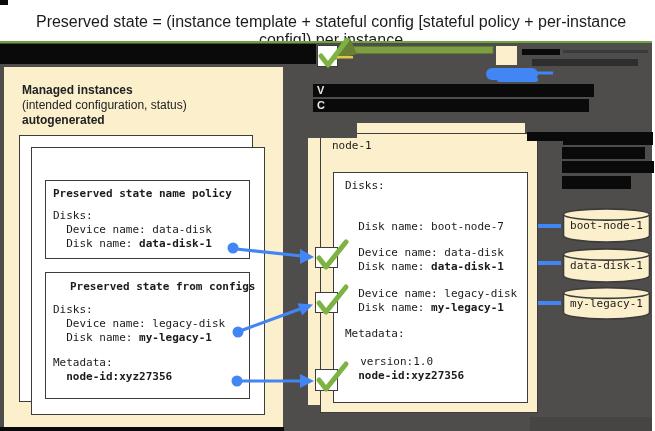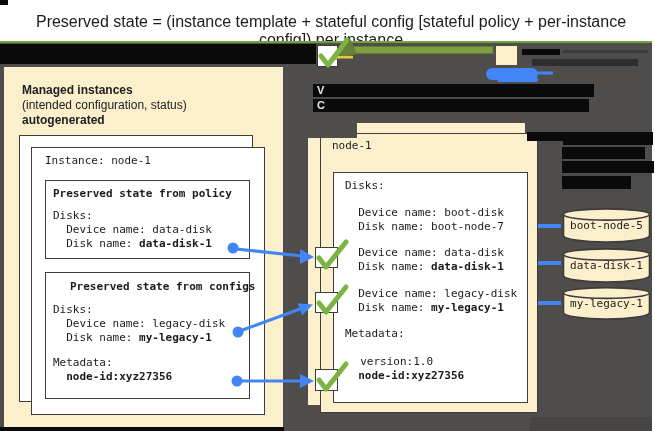--- a/index.html
+++ b/index.html
@@ -34,24 +34,23 @@
 
   <div class="abs cream" style="left:4px;top:67px;width:279px;height:360px;z-index:10;"></div>
 
   <div class="abs sans12" style="left:22px;top:98px;z-index:13;">(intended configuration, status)</div>
   <div class="abs sans12" style="left:22px;top:83px;font-weight:bold;z-index:13;">Managed instances</div>
   <div class="abs sans12" style="left:22px;top:113px;font-weight:bold;z-index:13;">autogenerated</div>
 
   <div class="abs whitebox" style="left:19px;top:135px;width:234px;height:267px;z-index:11;"></div>
   <div class="abs whitebox" style="left:31px;top:147px;width:234px;height:268px;z-index:12;"></div>
 
-  <div class="abs mono" style="left:45px;top:154px;z-index:13;">Instance: node-1</div>
 
   <div class="abs innerbox" style="left:45px;top:180px;width:205px;height:79px;z-index:13;"></div>
-  <div class="abs mono b" style="left:53px;top:187px;z-index:14;">Preserved state from policy</div>
+  <div class="abs mono b" style="left:53px;top:187px;z-index:14;">Preserved state name policy</div>
   <div class="abs mono" style="left:53px;top:209px;z-index:14;">Disks:</div>
   <div class="abs mono" style="left:53px;top:223px;z-index:14;">  Device name: data-disk</div>
   <div class="abs mono" style="left:53px;top:237px;z-index:14;"><span>  Disk name: </span><b>data-disk-1</b></div>
 
   <div class="abs innerbox" style="left:45px;top:272px;width:205px;height:127px;z-index:13;"></div>
   <div class="abs mono b" style="left:70px;top:280px;z-index:14;">Preserved state from configs</div>
   <div class="abs mono" style="left:53px;top:303px;z-index:14;">Disks:</div>
   <div class="abs mono" style="left:53px;top:317px;z-index:14;">  Device name: legacy-disk</div>
   <div class="abs mono" style="left:53px;top:331px;z-index:14;"><span>  Disk name: </span><b>my-legacy-1</b></div>
   <div class="abs mono" style="left:53px;top:356px;z-index:14;">Metadata:</div>
@@ -60,42 +59,41 @@
   <div class="abs cream" style="left:308px;top:123px;width:217px;height:282px;z-index:10;"></div>
   <div class="abs cream" style="left:320px;top:133px;width:218px;height:280px;border:1.5px solid #3C3C3C;box-sizing:border-box;z-index:11;"></div>
 
   <div class="abs darkbg" style="left:283px;top:112px;width:74px;height:26px;z-index:14;"></div>
 
   <div class="abs mono" style="left:332px;top:139px;z-index:15;">node-1</div>
 
   <div class="abs innerbox" style="left:333px;top:172px;width:195px;height:231px;z-index:12;"></div>
 
   <div class="abs mono" style="left:345px;top:179px;z-index:15;">Disks:</div>
-  <div class="abs mono" style="left:345px;top:206px;z-index:15;">  Device name: boot-disk</div>
   <div class="abs mono" style="left:345px;top:220px;z-index:15;">  Disk name: boot-node-7</div>
   <div class="abs mono" style="left:345px;top:246px;z-index:15;">  Device name: data-disk</div>
   <div class="abs mono" style="left:345px;top:260px;z-index:15;"><span>  Disk name: </span><b>data-disk-1</b></div>
   <div class="abs mono" style="left:345px;top:287px;z-index:15;">  Device name: legacy-disk</div>
   <div class="abs mono" style="left:345px;top:301px;z-index:15;"><span>  Disk name: </span><b>my-legacy-1</b></div>
   <div class="abs mono" style="left:345px;top:327px;z-index:15;">Metadata:</div>
   <div class="abs mono" style="left:347px;top:355px;z-index:15;">  version:1.0</div>
   <div class="abs mono" style="left:345px;top:369px;z-index:15;"><span>  </span><b>node-id:xyz27356</b></div>
 
   <div class="abs checkbox" style="left:317px;top:45px;width:21px;height:22px;"></div>
   <div class="abs checkbox" style="left:315px;top:247px;width:23px;height:21px;"></div>
   <div class="abs checkbox" style="left:315px;top:292px;width:23px;height:21px;"></div>
   <div class="abs checkbox" style="left:315px;top:369px;width:23px;height:22px;"></div>
 
   <div class="abs" style="left:562px;top:207px;z-index:15;">
     <svg width="89" height="38">
       <path d="M1.5,7.5 v21 a43,6.5 0 0 0 86,0 v-21" fill="#FCF0CC" stroke="#3C3C3C" stroke-width="1.6"></path>
       <ellipse cx="44.5" cy="7.5" rx="43" ry="5.6" fill="#FCF0CC" stroke="#3C3C3C" stroke-width="1.6"></ellipse>
     </svg>
   </div>
-  <div class="abs mono cyl-label" style="left:562px;top:219px;width:89px;">boot-node-5</div>
+  <div class="abs mono cyl-label" style="left:562px;top:219px;width:89px;">boot-node-1</div>
 
   <div class="abs" style="left:562px;top:247px;z-index:15;">
     <svg width="89" height="38">
       <path d="M1.5,7.5 v21 a43,6.5 0 0 0 86,0 v-21" fill="#FCF0CC" stroke="#3C3C3C" stroke-width="1.6"></path>
       <ellipse cx="44.5" cy="7.5" rx="43" ry="5.6" fill="#FCF0CC" stroke="#3C3C3C" stroke-width="1.6"></ellipse>
     </svg>
   </div>
   <div class="abs mono cyl-label" style="left:562px;top:259px;width:89px;">data-disk-1</div>
 
   <div class="abs" style="left:562px;top:286px;z-index:15;">

